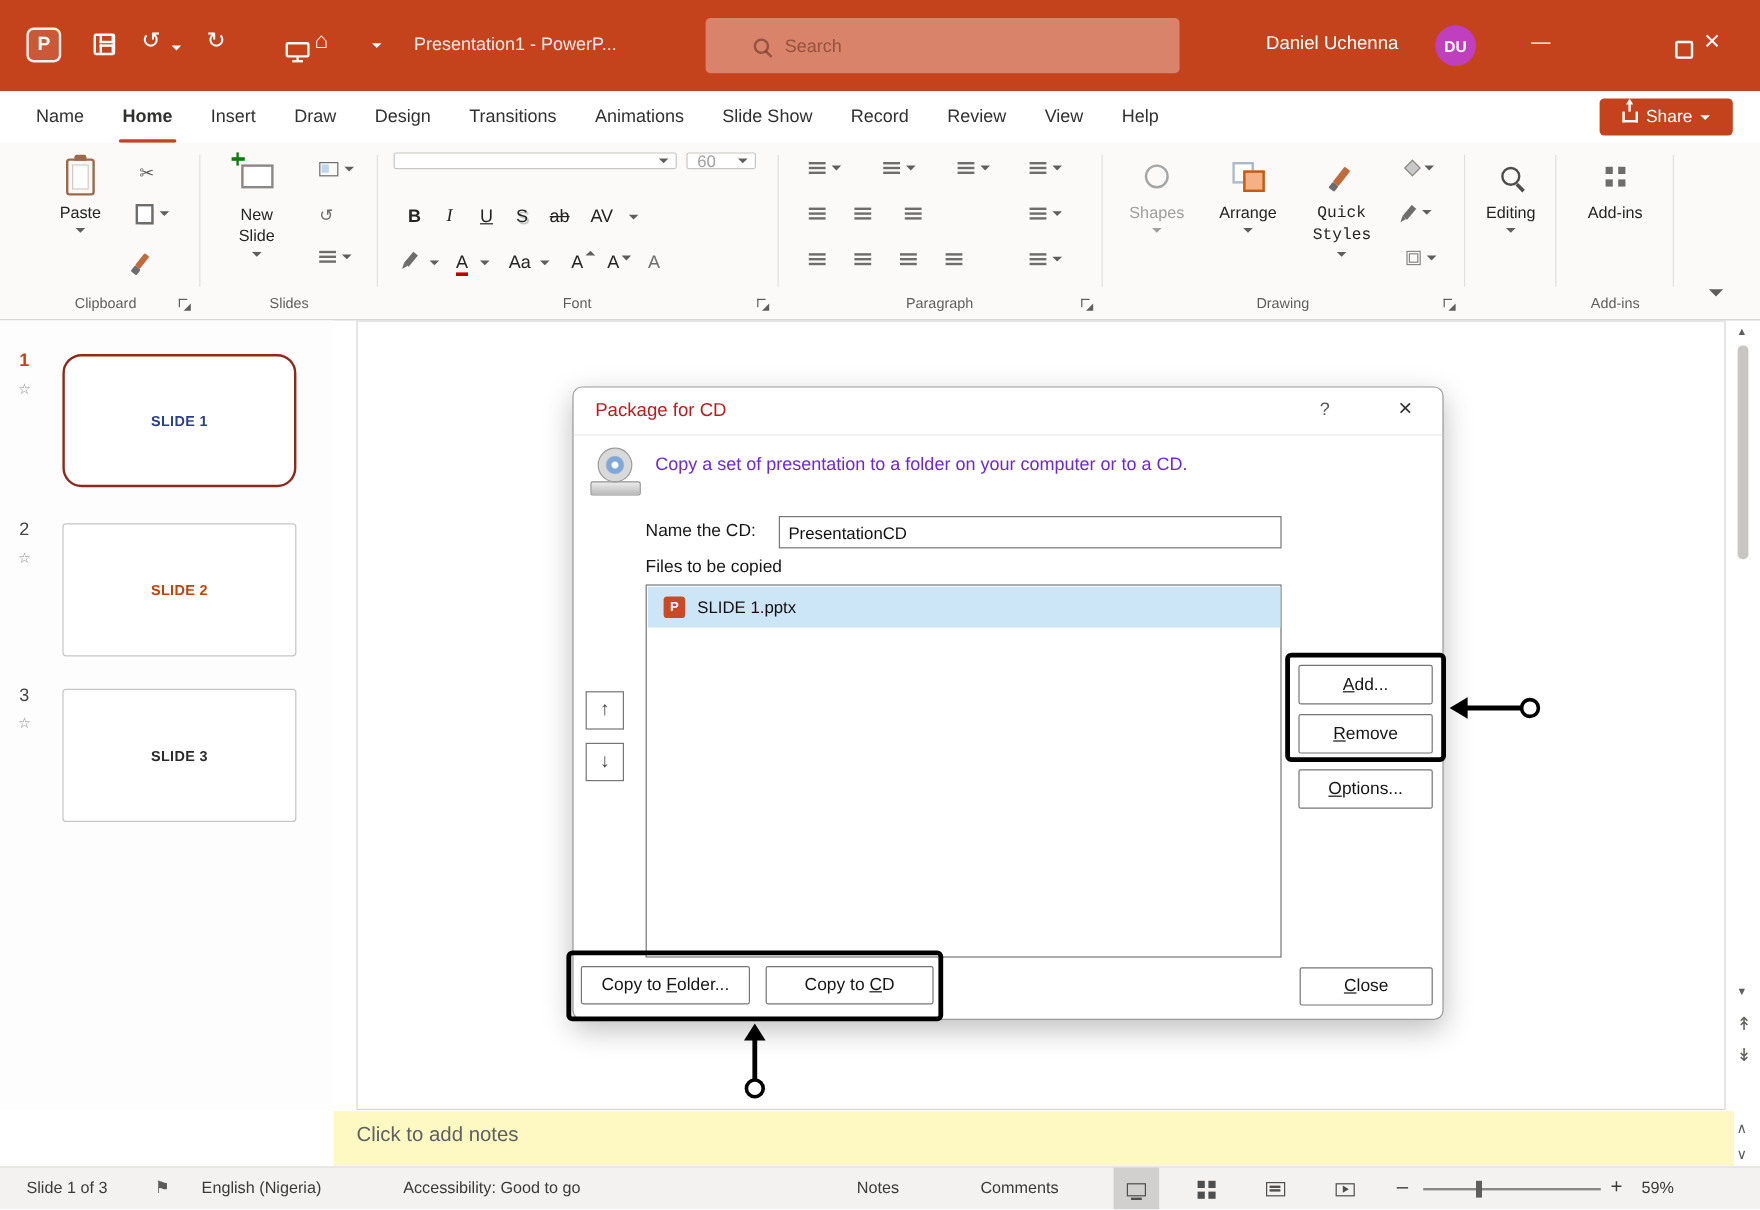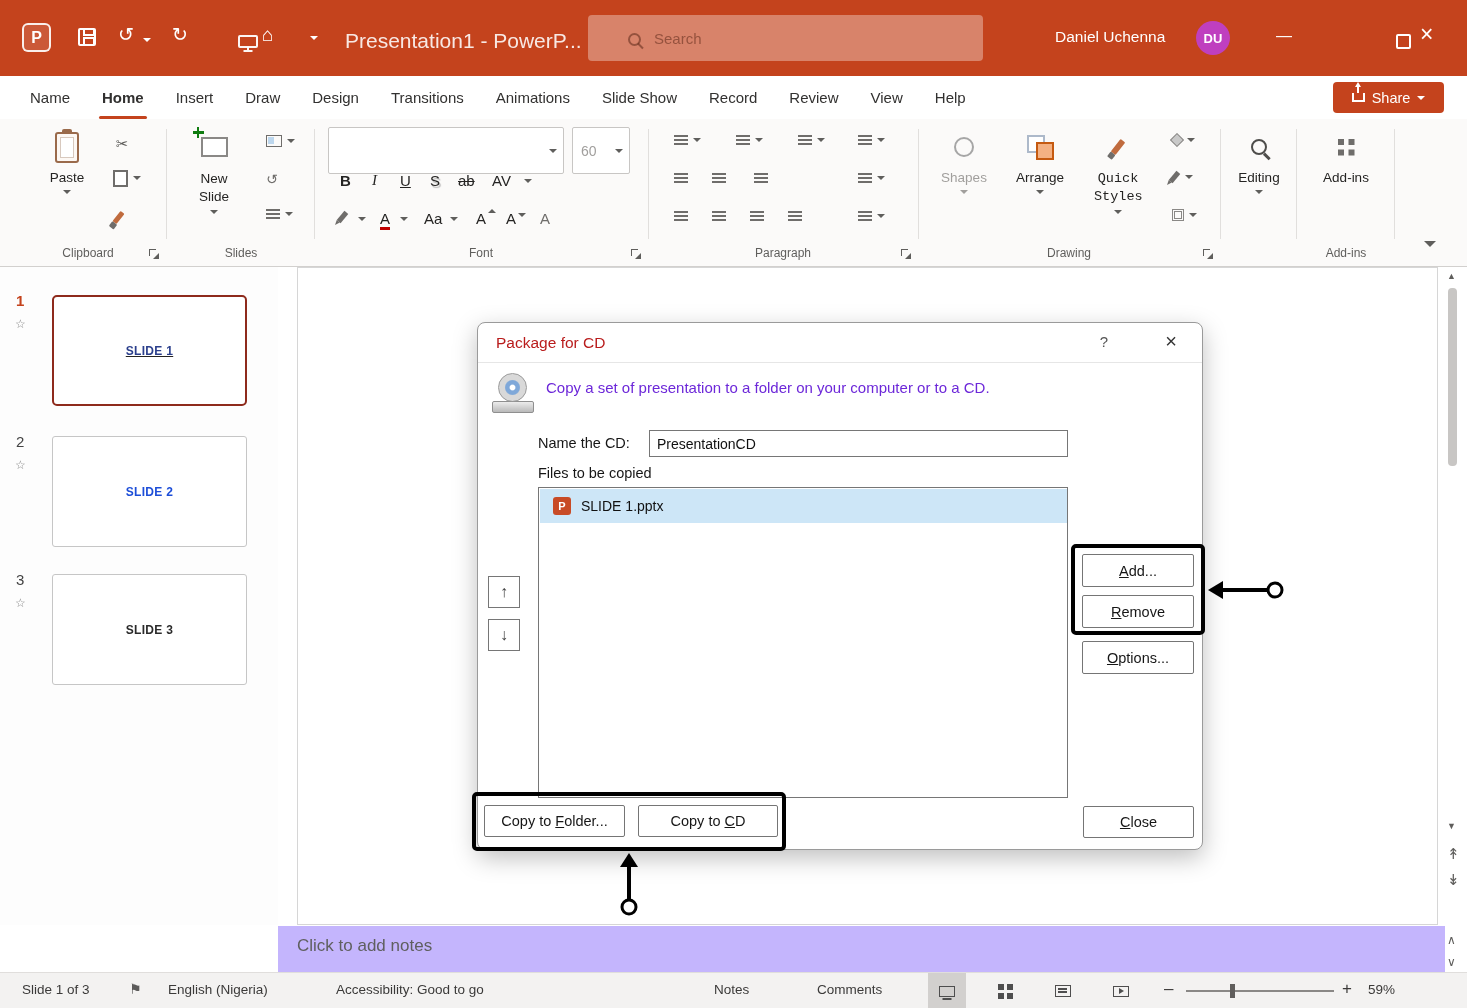--- a/index.html
+++ b/index.html
@@ -15,21 +15,21 @@
 
 .titlebar{position:absolute;left:0;top:0;width:1467px;height:76px;background:#C4431D;color:#fff;}
 .pplogo{position:absolute;left:22px;top:23px;width:29px;height:29px;border:2px solid rgba(255,255,255,.9);border-radius:6px;background:rgba(255,255,255,.12);display:flex;align-items:center;justify-content:center;font-size:16px;font-weight:bold;}
 .tbglyph{position:absolute;font-size:19px;color:#fff;line-height:1;}
 .flop{width:18px;height:18px;border:2px solid #fff;border-radius:2px;}
 .flop::before{content:"";position:absolute;top:-1px;left:3px;width:8px;height:5px;border:2px solid #fff;border-top:none;}
 .flop::after{content:"";position:absolute;bottom:0;left:3px;width:8px;height:5px;border:2px solid #fff;border-bottom:none;}
 .mon{width:20px;height:13px;border:2px solid rgba(255,255,255,.95);border-radius:2px;}
 .mon::before{content:"";position:absolute;left:50%;bottom:-4px;transform:translateX(-50%);width:2px;height:3px;background:rgba(255,255,255,.95);}
 .mon::after{content:"";position:absolute;left:50%;bottom:-6px;transform:translateX(-50%);width:9px;height:2px;background:rgba(255,255,255,.95);}
-.tbtitle{position:absolute;left:345px;top:29px;font-size:21px;color:rgba(255,255,255,.88);white-space:nowrap;text-align:right;}
+.tbtitle{position:absolute;left:345px;top:29px;font-size:15px;color:rgba(255,255,255,.88);white-space:nowrap;text-align:right;}
 .searchbox{position:absolute;left:588px;top:15px;width:395px;height:46px;border-radius:4px;background:rgba(255,255,255,.34);}
 .searchbox input{position:absolute;inset:0;background:transparent;border:none;outline:none;padding-left:66px;font-size:15px;font-family:inherit;color:#5b2a1a;}
 .searchbox input::placeholder{color:rgba(94,42,26,.55);}
 .mag{width:13px;height:13px;border:2px solid rgba(94,42,26,.55);border-radius:50%;}
 .mag::after{content:"";position:absolute;right:-5px;bottom:-3px;width:7px;height:2px;background:rgba(94,42,26,.55);transform:rotate(45deg);}
 .uname{position:absolute;left:1055px;top:28px;font-size:15.5px;}
 .avatar{position:absolute;left:1196px;top:21px;width:34px;height:34px;border-radius:50%;background:#BF3FBF;display:flex;align-items:center;justify-content:center;font-size:13px;font-weight:bold;}
 .maxbox{width:15px;height:15px;border:2px solid #fff;border-radius:2px;}
 
 
@@ -62,44 +62,44 @@
 .brush{width:5px;height:13px;background:#C06B3E;border-radius:1px;transform:rotate(38deg);}
 .brush::after{content:"";position:absolute;bottom:-6px;left:-0.5px;width:6px;height:6px;background:#6f6d6b;border-radius:1px;}
 .pen{width:5px;height:12px;background:#6f6d6b;transform:rotate(40deg);}
 .pen::after{content:"";position:absolute;bottom:-5px;left:0;border-left:2.5px solid transparent;border-right:2.5px solid transparent;border-top:5px solid #6f6d6b;}
 .nslide{width:27px;height:20px;border:2px solid #8a8886;background:#fff;}
 .nslide::before{content:"";position:absolute;left:-10px;top:-8px;width:11px;height:2.5px;background:#107C10;}
 .nslide::after{content:"";position:absolute;left:-5.8px;top:-12.2px;width:2.5px;height:11px;background:#107C10;}
 .layo{width:16px;height:12px;border:1.5px solid #6f6d6b;}
 .layo::before{content:"";position:absolute;top:1px;left:1px;width:6px;height:7px;background:#BDD7EE;}
 .bars{display:inline-block;width:14px;height:2px;background:#6f6d6b;box-shadow:0 4px 0 #6f6d6b,0 8px 0 #6f6d6b;margin-bottom:8px;}
-.combo{position:absolute;height:47px;border:1px solid #C8C6C4;border-radius:2px;background:#fff;display:flex;align-items:center;padding:0 8px;font-size:14px;}
+.combo{position:absolute;height:14px;border:1px solid #C8C6C4;border-radius:2px;background:#fff;display:flex;align-items:center;padding:0 8px;font-size:14px;}
 .combo .chev{position:absolute;right:6px;}
 .fbtn{position:absolute;font-size:15px;color:#252423;line-height:1;}
 .circ{width:20px;height:20px;border:2.5px solid #A6A6A6;border-radius:50%;}
 .sq2{width:27px;height:25px;}
 .sq2::before{content:"";position:absolute;left:0;top:0;width:14px;height:14px;border:2px solid #ADB9CA;background:#fff;}
 .sq2::after{content:"";position:absolute;right:0;bottom:0;width:14px;height:14px;background:#F4B183;border:2px solid #C55A11;}
 .grid4{width:17px;height:17px;}
 .grid4::before{content:"";position:absolute;left:0;top:0;width:6.5px;height:6.5px;background:#6f6d6b;box-shadow:10.5px 0 0 #6f6d6b,0 10.5px 0 #6f6d6b,10.5px 10.5px 0 #6f6d6b;}
 .fill{width:10px;height:10px;background:#C9C9C9;border:1.5px solid #8a8886;transform:rotate(45deg);}
 .fx{width:12px;height:12px;border:3px double #8a8886;}
 .magL{width:16px;height:16px;border:2.5px solid #4e4d4b;border-radius:50%;}
 .magL::after{content:"";position:absolute;right:-6px;bottom:-4px;width:8px;height:2.5px;background:#4e4d4b;transform:rotate(45deg);}
 .gray{color:#A19F9D;}
 
 
 .panel{position:absolute;left:0;top:267px;width:278px;height:658px;background:#FDFDFD;}
 .snum{position:absolute;left:16px;font-size:15px;color:#444;}
 .snum.cur{color:#C4431D;font-weight:bold;}
 .sstar{position:absolute;left:15px;font-size:12px;color:#8a8a8a;}
 .thumb{position:absolute;left:52px;width:195px;height:111px;background:#fff;border:1px solid #C6C6C6;border-radius:3px;display:flex;align-items:center;justify-content:center;}
-.thumb.sel{border:2.5px solid #8E2A1C;border-radius:5px;text-decoration:underline;}
+.thumb.sel{border:2.5px solid #8E2A1C;border-radius:16px;}
 .tlabel{font-size:12px;font-weight:bold;letter-spacing:.3px;}
-.t1{color:#2B3F8C;}.t2{color:#1d4ed8;}.t3{color:#2b2b2b;}
+.t1{color:#2B3F8C;}.t2{color:#c2410c;}.t3{color:#2b2b2b;}
 
 
 .canvas{position:absolute;left:297px;top:267px;width:1141px;height:658px;background:#fff;border:1px solid #D6D6D6;}
 .vscroll-thumb{position:absolute;left:1448px;top:288px;width:9px;height:178px;background:#C8C6C4;border-radius:4px;}
 .scrgl{position:absolute;left:1447px;font-size:11px;color:#5f5e5c;line-height:1;}
 
 
 .dialog{position:absolute;left:477px;top:322px;width:726px;height:528px;background:#fff;border:1px solid #9a9a9a;border-radius:8px;box-shadow:0 8px 24px rgba(0,0,0,.25);z-index:5;font-size:14.5px;}
 .dlg-h{position:absolute;left:0;top:0;right:0;height:40px;border-bottom:1px solid #E6E6E6;}
 .dlg-title{position:absolute;left:18px;top:11px;font-size:15.5px;color:#b91c1c;}
@@ -115,21 +115,21 @@
 .filerow{position:absolute;left:1px;top:1px;width:527px;height:34px;background:#CDE6F7;display:flex;align-items:center;padding-left:13px;gap:10px;font-size:14px;color:#111;}
 .pptf{width:18px;height:18px;background:#C84B26;border-radius:3px;color:#fff;font-size:11px;font-weight:bold;display:flex;align-items:center;justify-content:center;}
 .udbtn{position:absolute;left:10px;width:32px;height:32px;border:1px solid #767676;background:#fff;display:flex;align-items:center;justify-content:center;font-size:16px;color:#444;}
 .btn{position:absolute;background:#fff;border:1px solid #757575;border-radius:2px;display:flex;align-items:center;justify-content:center;font-size:14.5px;color:#161616;white-space:pre;}
 
 
 .annbox{position:absolute;border:4px solid #000;border-radius:5px;z-index:10;pointer-events:none;}
 .annarrow{position:absolute;z-index:10;pointer-events:none;}
 
 
-.notesbar{position:absolute;left:278px;top:926px;width:1167px;height:46px;background:#c4b5fd;}
+.notesbar{position:absolute;left:278px;top:926px;width:1167px;height:46px;background:#fef9c3;}
 .notestxt{position:absolute;left:19px;top:10px;font-size:17px;color:#5f5f5f;}
 
 
 .sb{position:absolute;left:0;top:972px;width:1467px;height:36px;background:#F3F2F1;border-top:1px solid #E0DEDC;font-size:13.5px;color:#3b3a39;}
 .sbt{position:absolute;top:9px;}
 .viewbtn{position:absolute;top:0;width:38px;height:36px;display:flex;align-items:center;justify-content:center;}
 .viewbtn.sel{background:#D2D0CE;}
 .mons{width:16px;height:11px;border:1.5px solid #4e4e4e;}
 .mons::after{content:"";position:absolute;left:50%;bottom:-4px;transform:translateX(-50%);width:9px;height:1.5px;background:#4e4e4e;}
 .grids{width:15px;height:15px;}

